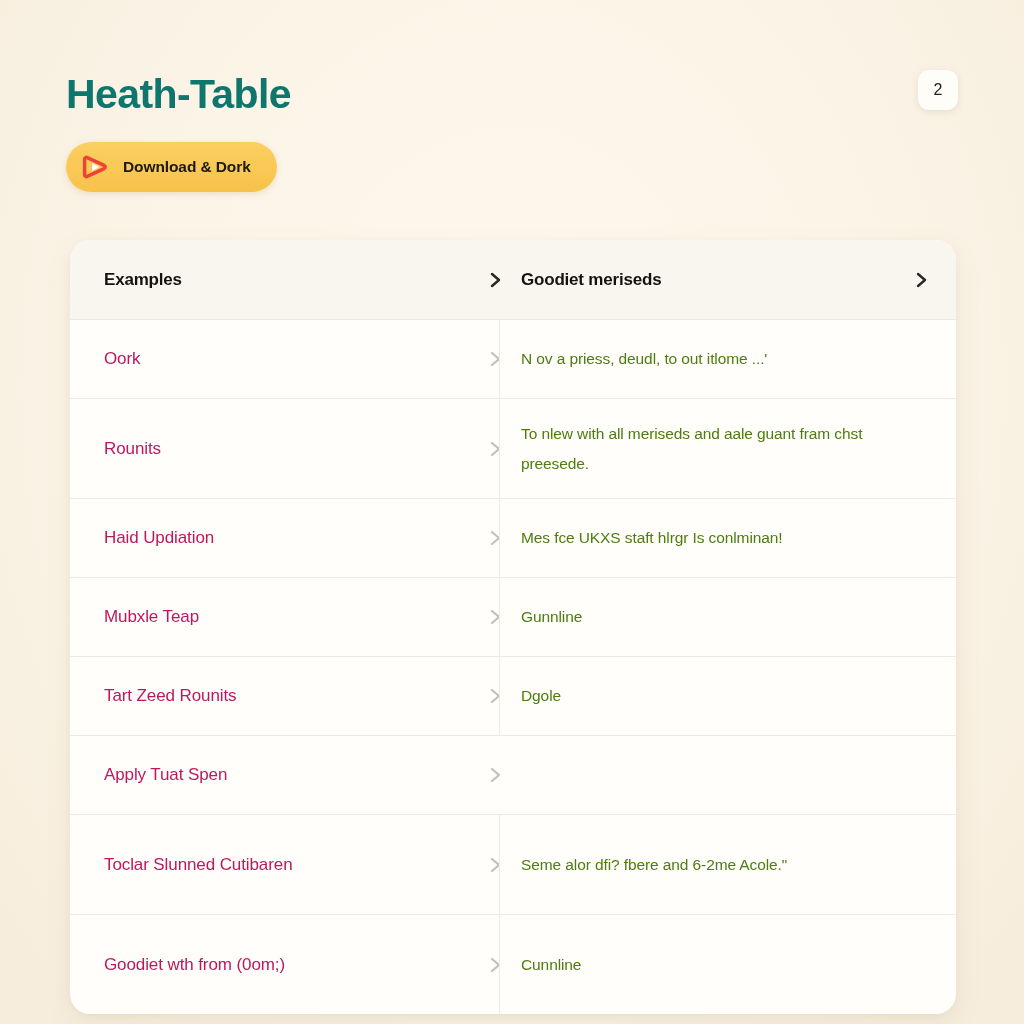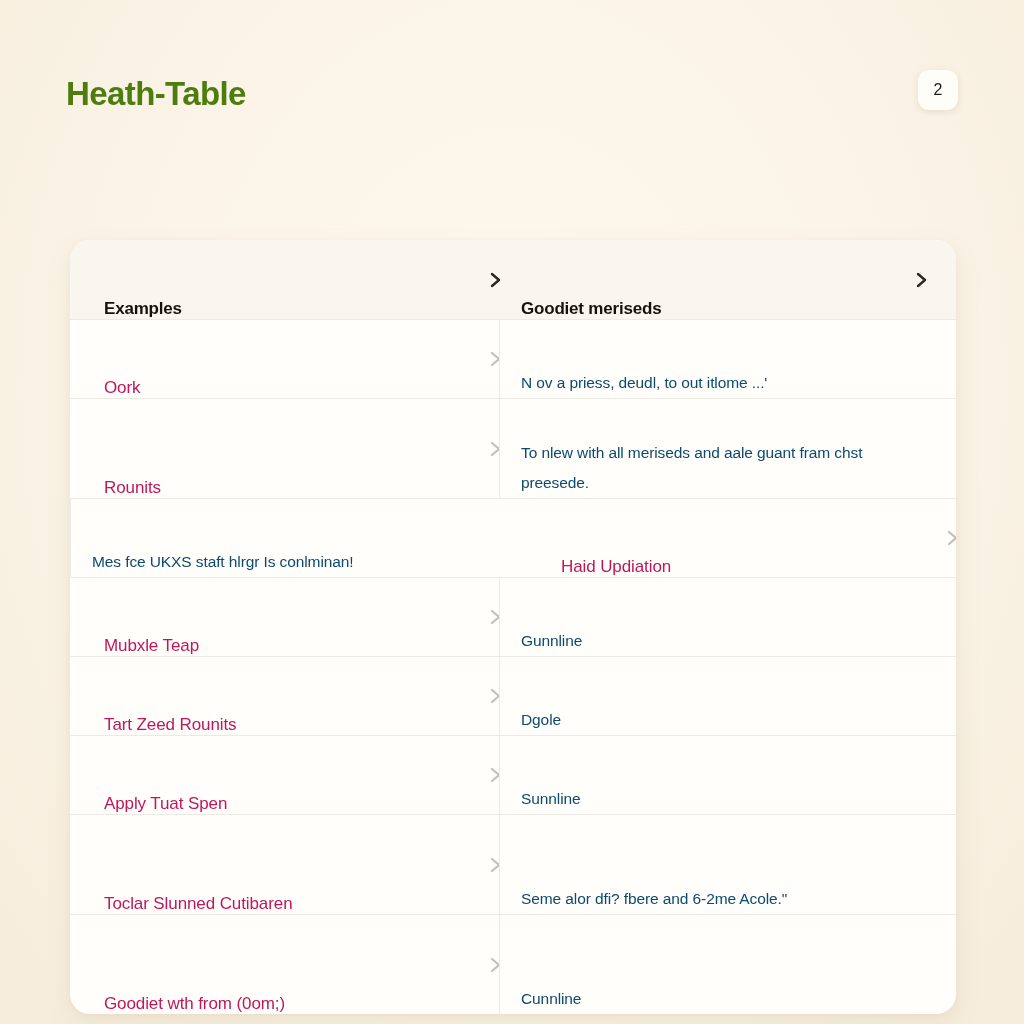--- a/index.html
+++ b/index.html
@@ -31,24 +31,24 @@
     width: 1024px;
     height: 1024px;
     padding: 0;
   }
 
   
   .page-title {
     position: absolute;
     left: 66px;
     top: 72px;
-    font-size: 33px;
+    font-size: 41px;
     font-weight: 700;
     letter-spacing: -0.6px;
-    color: #4d7c0f;
+    color: #0f766e;
     line-height: 44px;
   }
 
   .count-badge {
     position: absolute;
     right: 66px;
     top: 70px;
     width: 40px;
     height: 40px;
     border-radius: 11px;
@@ -118,21 +118,21 @@
 
   .row + .row { border-top: 1px solid #edeae4; }
 
   .header-row {
     background: #f9f6f0;
     height: 79px;
   }
 
   .cell {
     display: flex;
-    align-items: flex-end;
+    align-items: center;
     position: relative;
     padding: 0 26px 0 34px;
   }
 
   .cell-left {
     width: 429px;
     flex: 0 0 429px;
   }
 
   .cell-right {
@@ -161,21 +161,21 @@
   .item-title {
     font-size: 17px;
     font-weight: 400;
     color: #be185d;
     letter-spacing: -0.1px;
   }
 
   .item-desc {
     font-size: 15.5px;
     font-weight: 400;
-    color: #0c4a6e;
+    color: #4d7c0f;
     line-height: 30px;
     letter-spacing: -0.1px;
     max-width: 400px;
   }
 
   .chev {
     position: absolute;
     right: 34px;
     top: 50%;
     transform: translateY(-50%);
@@ -204,20 +204,27 @@
 <div class="page-bg"></div>
 
 <div class="page">
 
   <h1 class="page-title">Heath-Table</h1>
 
   <div class="count-badge">
     <span>2</span>
   </div>
 
+  <button class="cta">
+    <svg class="play-icon" viewBox="0 0 30 30" aria-hidden="true">
+      <path d="M7.2 5.6 C6.0 4.9 4.6 5.8 4.6 7.2 L4.6 22.8 C4.6 24.2 6.0 25.1 7.2 24.4 L24.2 16.6 C25.6 15.9 25.6 14.1 24.2 13.4 Z" fill="none" stroke="#ef4136" stroke-width="3.4" stroke-linejoin="round"></path>
+      <path d="M12.2 11.0 L19.4 15.0 L12.2 19.0 Z" fill="#ffffff"></path>
+    </svg>
+    <span class="cta-label">Download &amp; Dork</span>
+  </button>
 
   <div class="card">
     <div class="table">
 
       <div class="row header-row">
         <div class="cell cell-left">
           <span class="header-title">Examples</span>
           <svg class="chev chev-dark" viewBox="0 0 17 17" aria-hidden="true">
             <polyline points="5,2.5 12,8.5 5,14.5" fill="none" stroke="currentColor" stroke-width="2.4" stroke-linecap="round" stroke-linejoin="round"></polyline>
           </svg>
@@ -248,29 +255,29 @@
           <svg class="chev chev-light" viewBox="0 0 17 17" aria-hidden="true">
             <polyline points="5,2.5 12,8.5 5,14.5" fill="none" stroke="currentColor" stroke-width="2.2" stroke-linecap="round" stroke-linejoin="round"></polyline>
           </svg>
         </div>
         <div class="cell cell-right">
           <span class="item-desc">To nlew with all meriseds and aale guant fram chst preesede.</span>
         </div>
       </div>
 
       <div class="row body-row">
+        <div class="cell cell-left">
+          <span class="item-title">Haid Updiation</span>
+          <svg class="chev chev-light" viewBox="0 0 17 17" aria-hidden="true">
+            <polyline points="5,2.5 12,8.5 5,14.5" fill="none" stroke="currentColor" stroke-width="2.2" stroke-linecap="round" stroke-linejoin="round"></polyline>
+          </svg>
+        </div>
         <div class="cell cell-right">
           <span class="item-desc">Mes fce UKXS staft hlrgr Is conlminan!</span>
         </div>
-        <div class="cell cell-left">
-          <span class="item-title">Haid Updiation</span>
-          <svg class="chev chev-light" viewBox="0 0 17 17" aria-hidden="true">
-            <polyline points="5,2.5 12,8.5 5,14.5" fill="none" stroke="currentColor" stroke-width="2.2" stroke-linecap="round" stroke-linejoin="round"></polyline>
-          </svg>
-        </div>
       </div>
 
       <div class="row body-row">
         <div class="cell cell-left">
           <span class="item-title">Mubxle Teap</span>
           <svg class="chev chev-light" viewBox="0 0 17 17" aria-hidden="true">
             <polyline points="5,2.5 12,8.5 5,14.5" fill="none" stroke="currentColor" stroke-width="2.2" stroke-linecap="round" stroke-linejoin="round"></polyline>
           </svg>
         </div>
         <div class="cell cell-right">
@@ -289,23 +296,20 @@
           <span class="item-desc">Dgole</span>
         </div>
       </div>
 
       <div class="row body-row">
         <div class="cell cell-left">
           <span class="item-title">Apply Tuat Spen</span>
           <svg class="chev chev-light" viewBox="0 0 17 17" aria-hidden="true">
             <polyline points="5,2.5 12,8.5 5,14.5" fill="none" stroke="currentColor" stroke-width="2.2" stroke-linecap="round" stroke-linejoin="round"></polyline>
           </svg>
-        </div>
-        <div class="cell cell-right">
-          <span class="item-desc">Sunnline</span>
         </div>
       </div>
 
       <div class="row body-row tall">
         <div class="cell cell-left">
           <span class="item-title">Toclar Slunned Cutibaren</span>
           <svg class="chev chev-light" viewBox="0 0 17 17" aria-hidden="true">
             <polyline points="5,2.5 12,8.5 5,14.5" fill="none" stroke="currentColor" stroke-width="2.2" stroke-linecap="round" stroke-linejoin="round"></polyline>
           </svg>
         </div>

